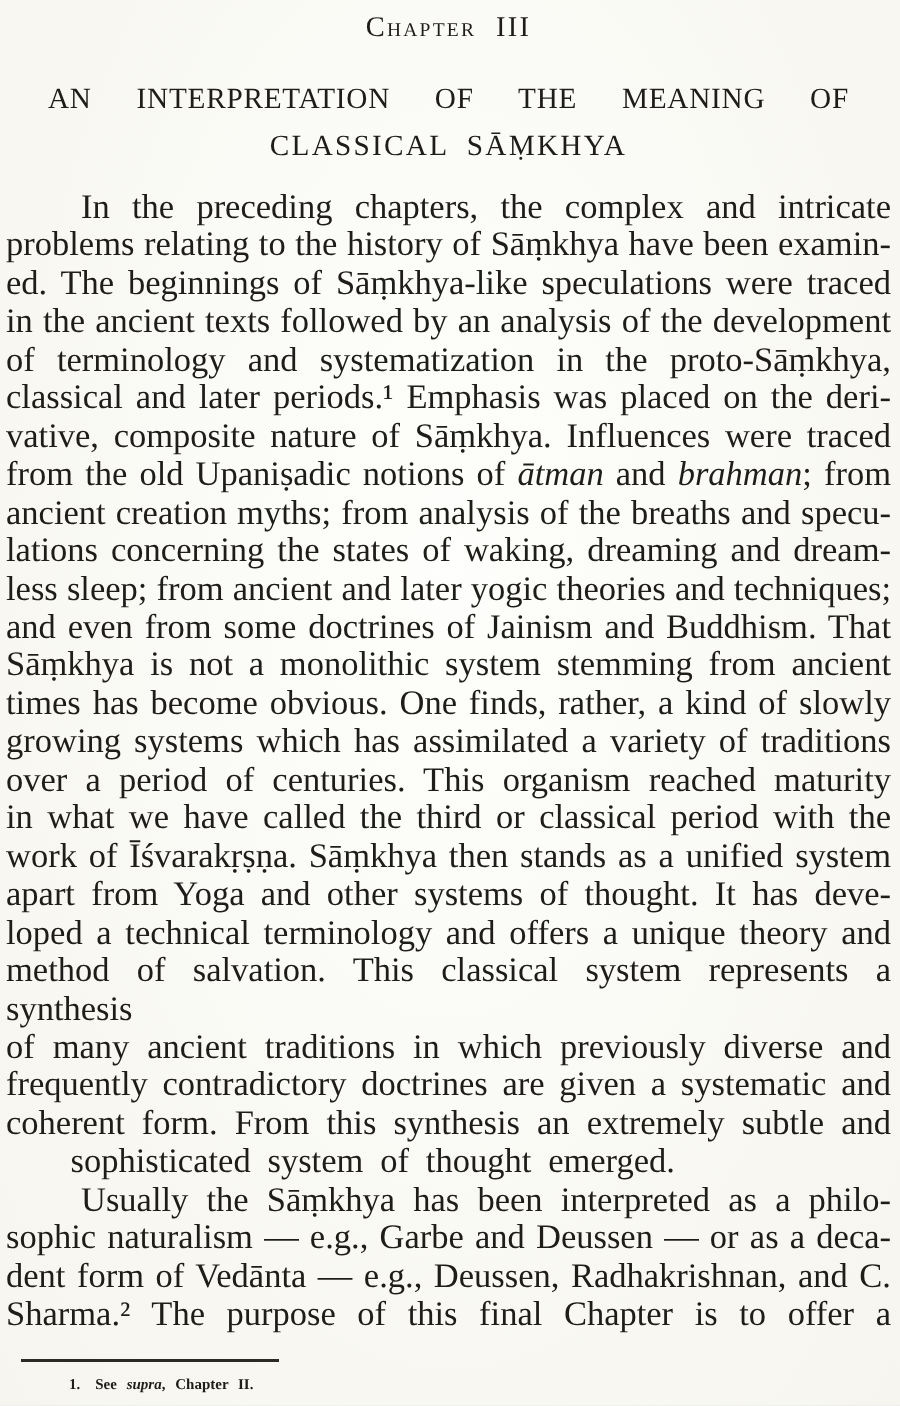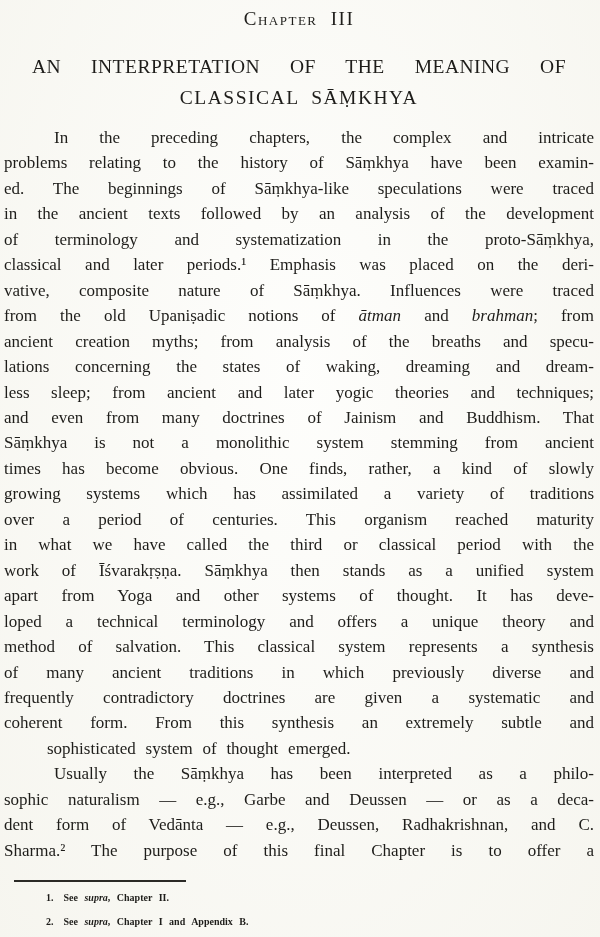--- a/index.html
+++ b/index.html
@@ -34,21 +34,21 @@
     margin-top: 22px;
     padding: 0 28px;
     font-size: 19.5px;
     line-height: 30.5px;
     letter-spacing: 0.5px;
   }
   .title-line-1 { text-align: justify; text-align-last: justify; margin-top: 16px; }
   .title-line-2 { text-align: center; letter-spacing: 1.5px; word-spacing: 6px; }
   .body-text {
     margin-top: 12px;
-    font-size: 17px;
+    font-size: 23px;
     line-height: 25.45px;
   }
   .line { text-align: justify; text-align-last: justify; }
   .line.first { text-indent: 50px; }
   .line.endshort { text-align-last: left; word-spacing: 5.5px; margin-left: 43px; }
   .it { font-style: italic; }
   .footnote-rule {
     margin-top: 17px;
     margin-left: 10px;
     width: 172px;
@@ -80,21 +80,21 @@
         <div class="line"><span>problems relating to the history of Sāṃkhya have been examin-</span></div>
         <div class="line"><span>ed. The beginnings of Sāṃkhya-like speculations were traced</span></div>
         <div class="line"><span>in the ancient texts followed by an analysis of the development</span></div>
         <div class="line"><span>of terminology and systematization in the proto-Sāṃkhya,</span></div>
         <div class="line"><span>classical and later periods.¹ Emphasis was placed on the deri-</span></div>
         <div class="line"><span>vative, composite nature of Sāṃkhya. Influences were traced</span></div>
         <div class="line"><span>from the old Upaniṣadic notions of </span><span class="it">ātman</span><span> and </span><span class="it">brahman</span><span>; from</span></div>
         <div class="line"><span>ancient creation myths; from analysis of the breaths and specu-</span></div>
         <div class="line"><span>lations concerning the states of waking, dreaming and dream-</span></div>
         <div class="line"><span>less sleep; from ancient and later yogic theories and techniques;</span></div>
-        <div class="line"><span>and even from many doctrines of Jainism and Buddhism. That</span></div>
+        <div class="line"><span>and even from some doctrines of Jainism and Buddhism. That</span></div>
         <div class="line"><span>Sāṃkhya is not a monolithic system stemming from ancient</span></div>
         <div class="line"><span>times has become obvious. One finds, rather, a kind of slowly</span></div>
         <div class="line"><span>growing systems which has assimilated a variety of traditions</span></div>
         <div class="line"><span>over a period of centuries. This organism reached maturity</span></div>
         <div class="line"><span>in what we have called the third or classical period with the</span></div>
         <div class="line"><span>work of Īśvarakṛṣṇa. Sāṃkhya then stands as a unified system</span></div>
         <div class="line"><span>apart from Yoga and other systems of thought. It has deve-</span></div>
         <div class="line"><span>loped a technical terminology and offers a unique theory and</span></div>
         <div class="line"><span>method of salvation. This classical system represents a synthesis</span></div>
         <div class="line"><span>of many ancient traditions in which previously diverse and</span></div>

